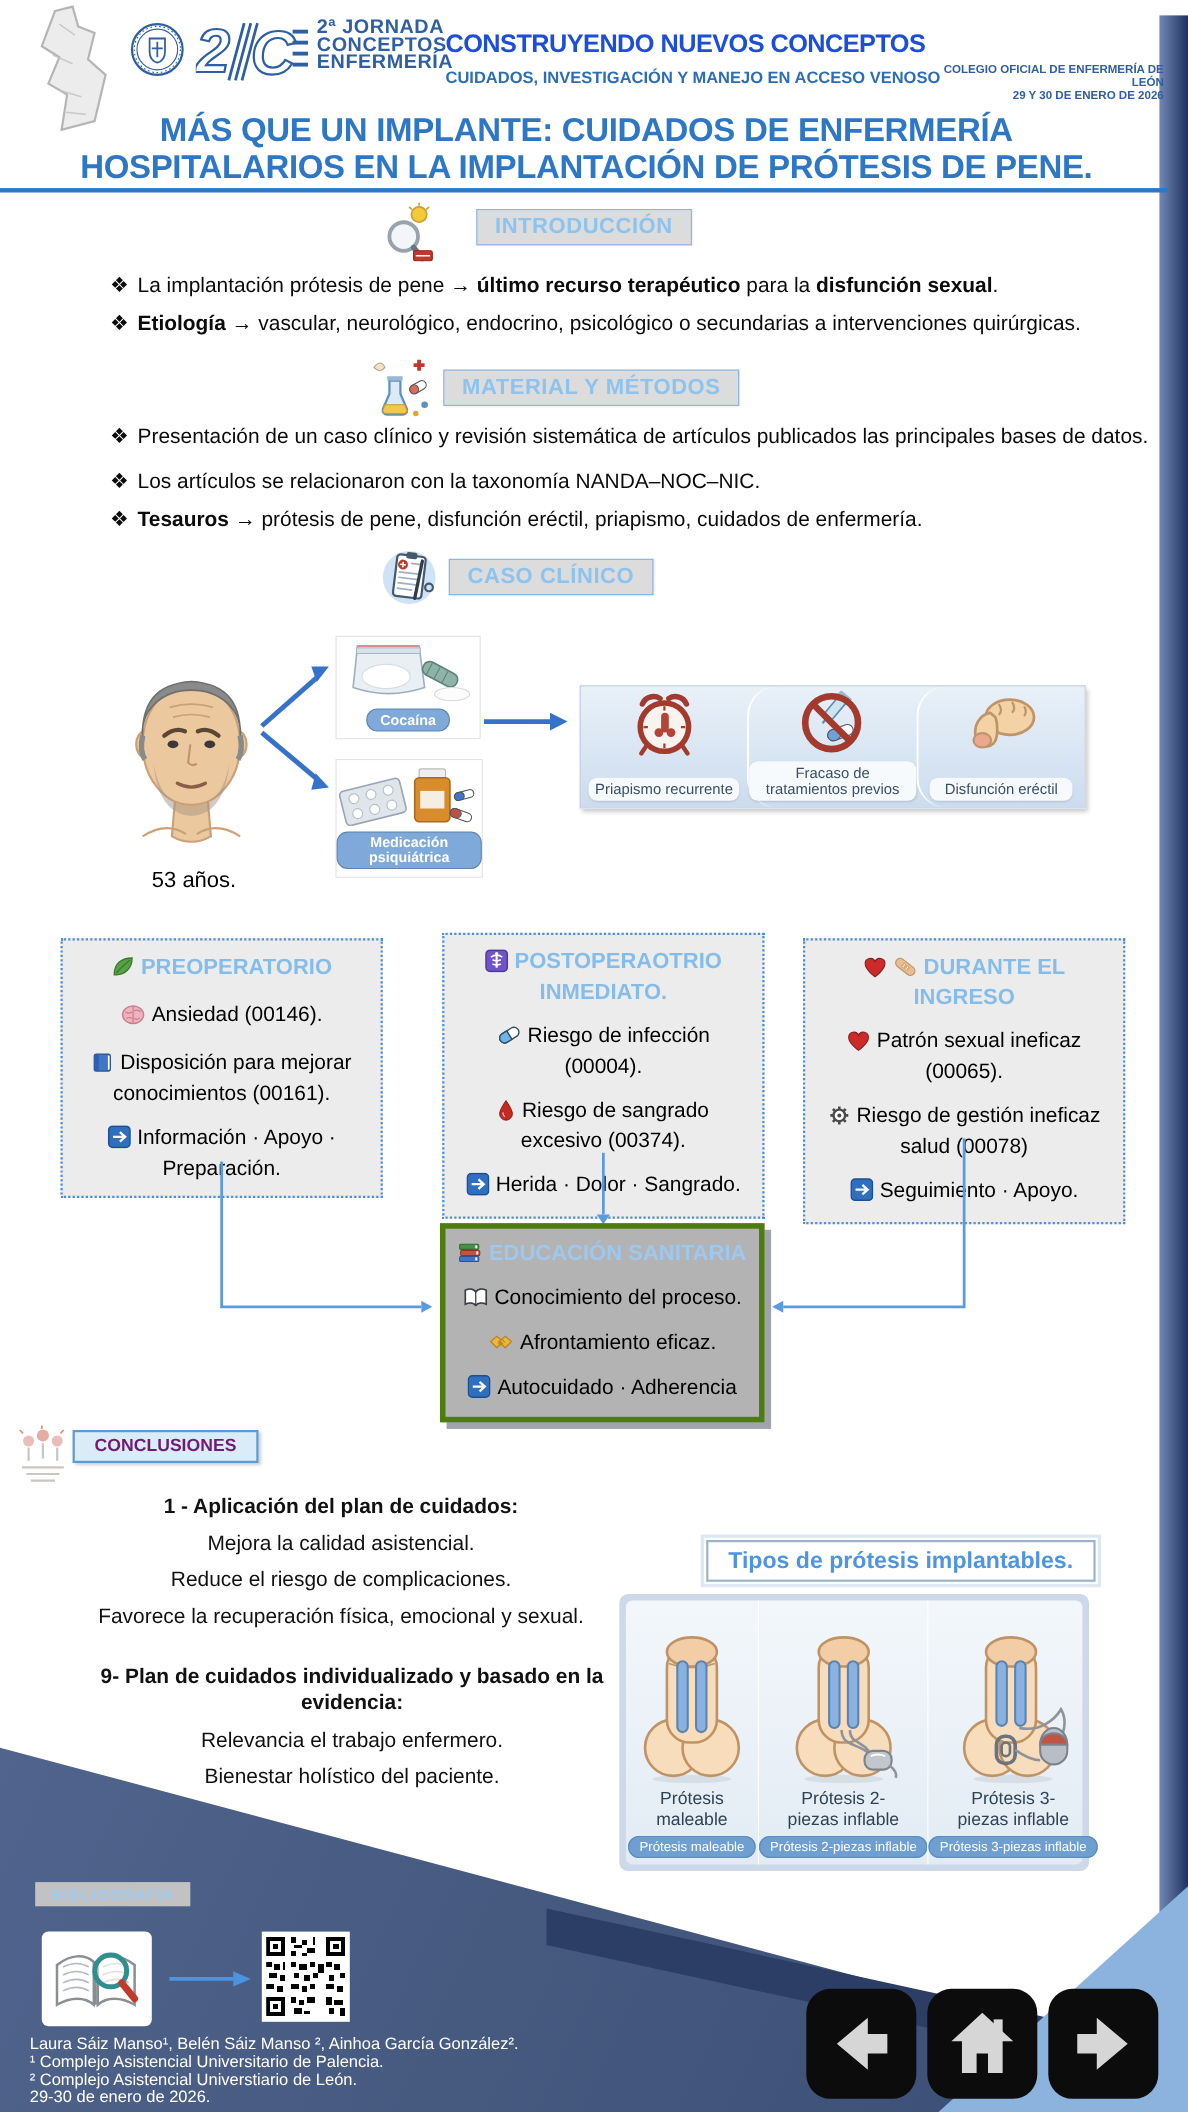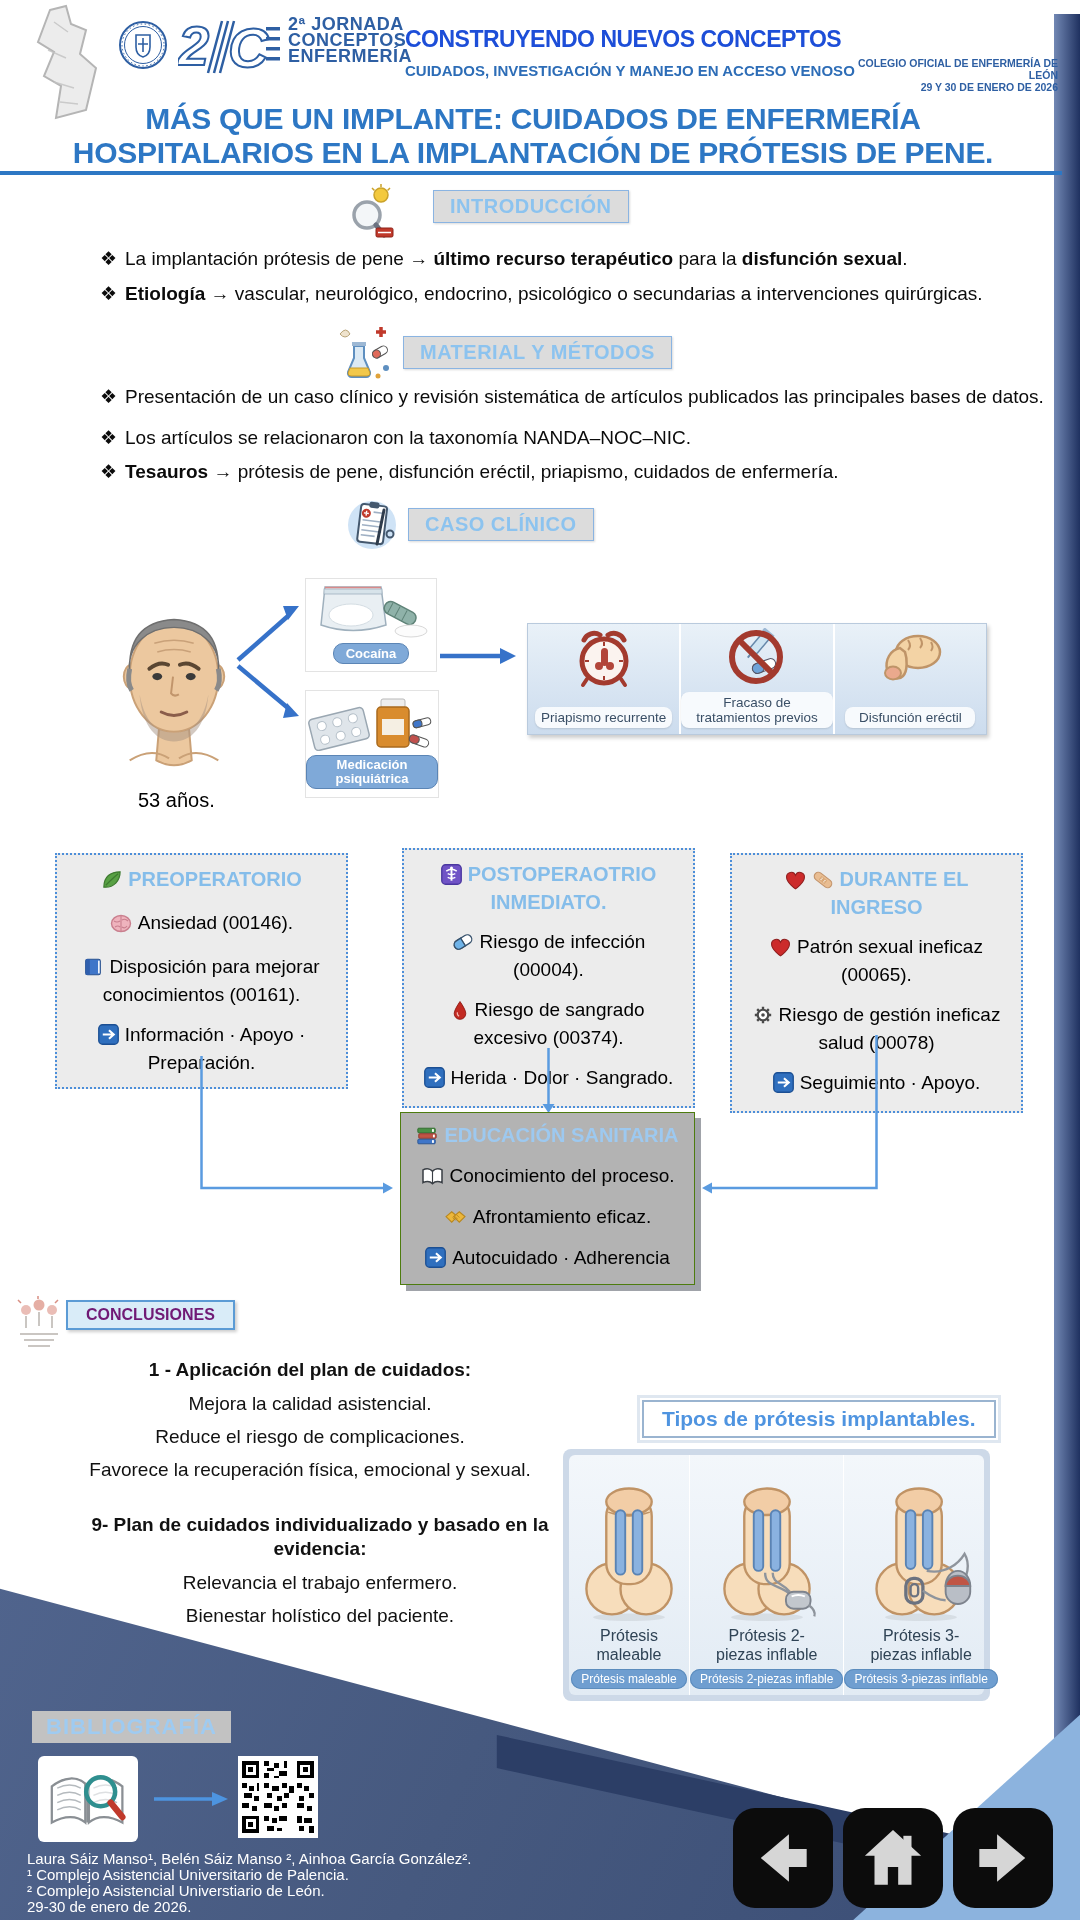--- a/index.html
+++ b/index.html
@@ -20,31 +20,31 @@
   .sec-label{background:#dcdcdc;border:1px solid #8ab4e2;color:#8cc3ef;font-weight:700;
     font-size:20px;padding:4px 16px;letter-spacing:0.5px;box-shadow:1px 1px 2px rgba(0,0,0,0.15);white-space:nowrap;}
   .bullet-line{font-size:19px;color:#0b0b0b;white-space:nowrap;}
   .bullet-line .bch{margin-right:8px;}
   
   .risk-card{background:#fff;border:1px solid #e3e3e3;text-align:center;}
   .risk-label{display:inline-block;background:#7fa9d8;border:1px solid #5b85b5;color:#fff;
     font-size:13px;font-weight:700;border-radius:10px;padding:2px 12px;line-height:15px;}
   #outcome-panel{left:527px;top:623px;width:458px;height:110px;display:flex;
     background:linear-gradient(#e9f1f8,#ccdcee);border:1px solid #b9cadd;box-shadow:2px 3px 4px rgba(0,0,0,0.2);}
-  .outcome-cell{flex:1;position:relative;display:flex;flex-direction:column;align-items:center;justify-content:flex-end;padding-bottom:6px;}
+  .outcome-cell{flex:1;position:relative;display:flex;flex-direction:column;align-items:center;justify-content:flex-end;padding-bottom:6px;border-radius:27px;}
   .outcome-cell + .outcome-cell{border-left:2px solid #fff;}
   .outcome-label{background:#f7fafd;border-radius:8px;padding:3px 6px;font-size:13.5px;color:#3a4f66;
     text-align:center;line-height:15px;min-width:86%;box-sizing:border-box;box-shadow:0 1px 2px rgba(0,0,0,0.12);}
   .outcome-icon{position:absolute;top:4px;}
   
   .nbox{background:#ececec;border:2px dotted #4c8ed9;text-align:center;padding:12px 10px;box-sizing:border-box;}
   .nbox-title{color:#85bdea;font-weight:700;font-size:20px;line-height:24px;}
   .nbox-item{font-size:19px;color:#000;margin-top:16px;line-height:24px;}
   
-  #edu-box{left:400px;top:1112px;width:295px;min-height:142px;background:#b3b3b3;border:1px solid #4d7c0f;
+  #edu-box{left:400px;top:1112px;width:295px;min-height:142px;background:#b3b3b3;border:5px solid #4d7c0f;
     box-shadow:6px 6px 0 rgba(45,52,65,0.45);text-align:center;padding:10px 8px;box-sizing:border-box;}
   #edu-box .nbox-title{color:#9dc9f0;}
   #edu-box .nbox-item{margin-top:13px;}
   
   #concl-label{background:#d9ecf8;border:2px solid #5b9bd5;color:#701a75;font-weight:700;font-size:16px;
     padding:4px 18px;box-shadow:2px 2px 3px rgba(0,0,0,0.2);}
   .concl-block{text-align:center;}
   .concl-title{font-size:19px;font-weight:700;line-height:24px;margin-bottom:12px;}
   .concl-line{font-size:19px;line-height:20px;margin-bottom:13px;}
   
@@ -58,21 +58,21 @@
   .pr-badge{background:#6f9ed0;box-shadow:inset 0 0 0 1px #5c8cbd;color:#fff;border-radius:11px;
     font-size:12px;padding:3px 10px;white-space:nowrap;}
   
   #bottom-art{left:0;top:1560px;width:1080px;height:360px;}
   #bottom-art .layer{position:absolute;left:0;top:0;width:100%;height:100%;}
   #shape-slate{background:linear-gradient(115deg,#50648d 0%,#46597f 45%,#3a4d75 100%);
     clip-path:polygon(0 8%,100% 88%,100% 100%,0 100%);}
   #shape-navy{background:#2c3e66;clip-path:polygon(46% 48.6%,100% 83.9%,100% 93%,46% 57.8%);}
   #shape-corner{background:#8cb3de;clip-path:polygon(100% 43%,100% 100%,79% 100%);}
   
-  #biblio-label{background:#c2c2c2;color:#9fcbf1;font-weight:700;font-size:22px;padding:3px 14px;letter-spacing:1px;}
+  #biblio-label{background:#c2c2c2;color:#9fcbf1;font-weight:700;font-size:14px;padding:3px 14px;letter-spacing:1px;}
   .footer-line{font-size:15px;color:#ffffff;line-height:16px;white-space:nowrap;}
   
   .nav-btn{width:100px;height:100px;background:#0c0c0c;border-radius:22px;display:flex;align-items:center;justify-content:center;cursor:pointer;}
   
   #right-bar{right:0;top:14px;width:26px;height:1734px;background:linear-gradient(90deg,#7288b4,#1f3160);}
 </style>
 </head>
 <body>
 
 <div id="poster">

